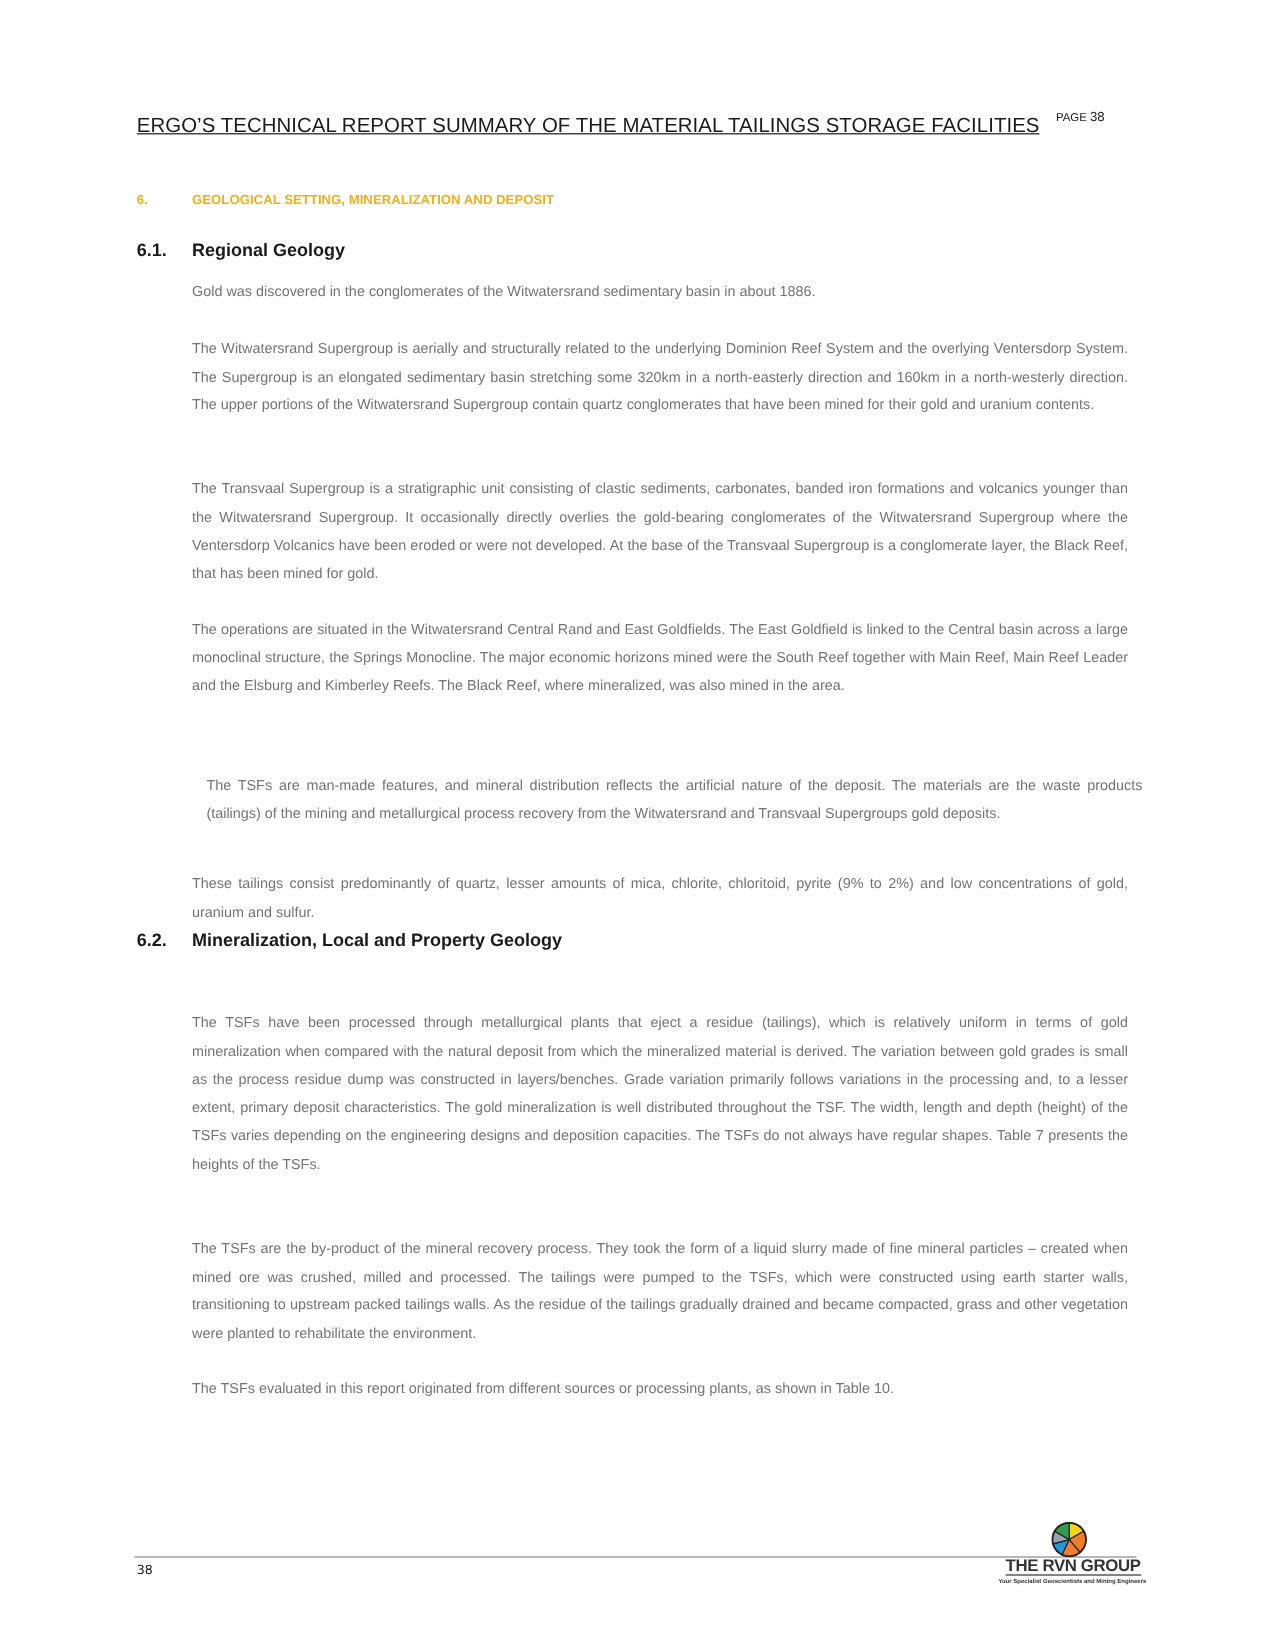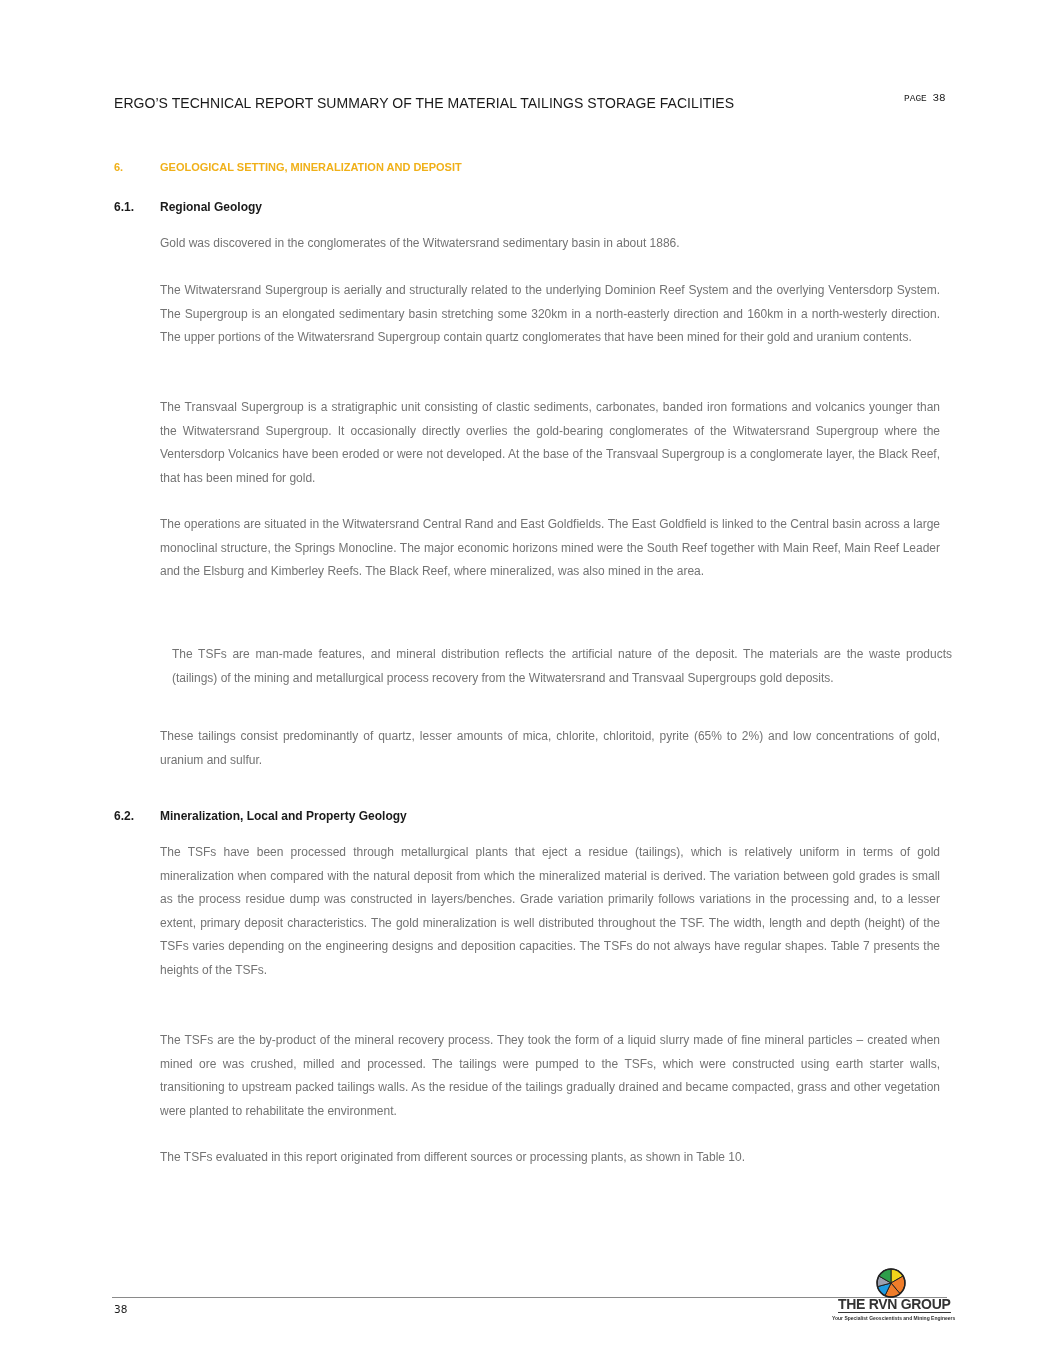--- a/index.html
+++ b/index.html
@@ -1,23 +1,23 @@
 <!DOCTYPE html>
 <html><head>
   <meta charset="utf-8">
   <style>
     html, body { margin: 0; padding: 0; background: #ffffff; }
     body { width: 1055px; height: 1365px; position: relative; overflow: hidden;
            font-family: "Liberation Sans", sans-serif; color: #1a1a1a; }
-    .running-header { position: absolute; left: 114px; top: 95px; font-size: 14px; letter-spacing: 0.05px; color: #1a1a1a; }
-    .page-label { position: absolute; left: 904px; top: 92px; font-size: 9.5px; color: #1a1a1a; font-family: Liberation Mono, monospace; }
+    .running-header { position: absolute; left: 114px; top: 95px; font-size: 17px; letter-spacing: 0.05px; color: #1a1a1a; text-decoration: underline; }
+    .page-label { position: absolute; left: 880px; top: 92px; font-size: 9.5px; color: #1a1a1a; font-family: Liberation Sans, sans-serif; }
     .page-label .num { font-size: 11px; }
     .h1 { position: absolute; left: 114px; top: 161px; font-size: 11px; font-weight: bold; color: #f0b018; }
     .h1 .num { display: inline-block; width: 46px; }
-    .h2 { position: absolute; left: 114px; font-size: 12px; font-weight: bold; color: #1a1a1a; }
+    .h2 { position: absolute; left: 114px; font-size: 15px; font-weight: bold; color: #1a1a1a; }
     .h2 .num { display: inline-block; width: 46px; }
     .para { position: absolute; left: 160px; width: 780px; font-size: 12px; line-height: 23.5px; text-align: justify; color: #737373; }
     .footer-line { position: absolute; left: 112px; top: 1297px; width: 835px; height: 1px; background: #8a8a8a; }
     .footer-num { position: absolute; left: 114px; top: 1303px; font-size: 10.5px; font-family: "DejaVu Sans", sans-serif; color: #1a1a1a; }
     .logo { position: absolute; left: 832px; top: 1268px; width: 120px; height: 56px; }
     .logo-name { position: absolute; left: 6px; top: 29px; font-size: 14px; font-weight: bold; color: #333; letter-spacing: -0.3px; border-bottom: 1.5px solid #333; line-height: 15px; }
     .logo-tag { position: absolute; left: 0px; top: 47px; font-size: 5px; color: #333; white-space: nowrap; font-weight: bold; }
   </style>
 </head>
 <body>
@@ -27,23 +27,23 @@
 
 <div class="h1"><span class="num">6.</span><span>GEOLOGICAL SETTING, MINERALIZATION AND DEPOSIT</span></div>
 
 <div class="h2" style="top:200px"><span class="num">6.1.</span><span>Regional Geology</span></div>
 
 <p class="para" style="top:232px;margin:0">Gold was discovered in the conglomerates of the Witwatersrand sedimentary basin in about 1886.</p>
 <p class="para" style="top:279px;margin:0">The Witwatersrand Supergroup is aerially and structurally related to the underlying Dominion Reef System and the overlying Ventersdorp System. The Supergroup is an elongated sedimentary basin stretching some 320km in a north-easterly direction and 160km in a north-westerly direction. The upper portions of the Witwatersrand Supergroup contain quartz conglomerates that have been mined for their gold and uranium contents.</p>
 <p class="para" style="top:396px;margin:0">The Transvaal Supergroup is a stratigraphic unit consisting of clastic sediments, carbonates, banded iron formations and volcanics younger than the Witwatersrand Supergroup. It occasionally directly overlies the gold-bearing conglomerates of the Witwatersrand Supergroup where the Ventersdorp Volcanics have been eroded or were not developed. At the base of the Transvaal Supergroup is a conglomerate layer, the Black Reef, that has been mined for gold.</p>
 <p class="para" style="top:513px;margin:0">The operations are situated in the Witwatersrand Central Rand and East Goldfields. The East Goldfield is linked to the Central basin across a large monoclinal structure, the Springs Monocline. The major economic horizons mined were the South Reef together with Main Reef, Main Reef Leader and the Elsburg and Kimberley Reefs. The Black Reef, where mineralized, was also mined in the area.</p>
 <p class="para" style="top:631px;margin:12px">The TSFs are man-made features, and mineral distribution reflects the artificial nature of the deposit. The materials are the waste products (tailings) of the mining and metallurgical process recovery from the Witwatersrand and Transvaal Supergroups gold deposits.</p>
-<p class="para" style="top:725px;margin:0">These tailings consist predominantly of quartz, lesser amounts of mica, chlorite, chloritoid, pyrite (65% to 2%) and low concentrations of gold, uranium and sulfur.</p>
+<p class="para" style="top:725px;margin:0">These tailings consist predominantly of quartz, lesser amounts of mica, chlorite, chloritoid, pyrite (9% to 2%) and low concentrations of gold, uranium and sulfur.</p>
 
-<div class="h2" style="top:809px"><span class="num">6.2.</span><span>Mineralization, Local and Property Geology</span></div>
+<div class="h2" style="top:775px"><span class="num">6.2.</span><span>Mineralization, Local and Property Geology</span></div>
 
 <p class="para" style="top:841px;margin:0">The TSFs have been processed through metallurgical plants that eject a residue (tailings), which is relatively uniform in terms of gold mineralization when compared with the natural deposit from which the mineralized material is derived. The variation between gold grades is small as the process residue dump was constructed in layers/benches. Grade variation primarily follows variations in the processing and, to a lesser extent, primary deposit characteristics. The gold mineralization is well distributed throughout the TSF. The width, length and depth (height) of the TSFs varies depending on the engineering designs and deposition capacities. The TSFs do not always have regular shapes. Table 7 presents the heights of the TSFs.</p>
 <p class="para" style="top:1029px;margin:0">The TSFs are the by-product of the mineral recovery process. They took the form of a liquid slurry made of fine mineral particles – created when mined ore was crushed, milled and processed. The tailings were pumped to the TSFs, which were constructed using earth starter walls, transitioning to upstream packed tailings walls. As the residue of the tailings gradually drained and became compacted, grass and other vegetation were planted to rehabilitate the environment.</p>
 <p class="para" style="top:1146px;margin:0">The TSFs evaluated in this report originated from different sources or processing plants, as shown in Table 10.</p>
 
 <div class="footer-line"></div>
 <div class="footer-num">38</div>
 
 <div class="logo">
   <svg width="30" height="30" viewBox="-15 -15 30 30" style="position:absolute;left:44px;top:0px;">

